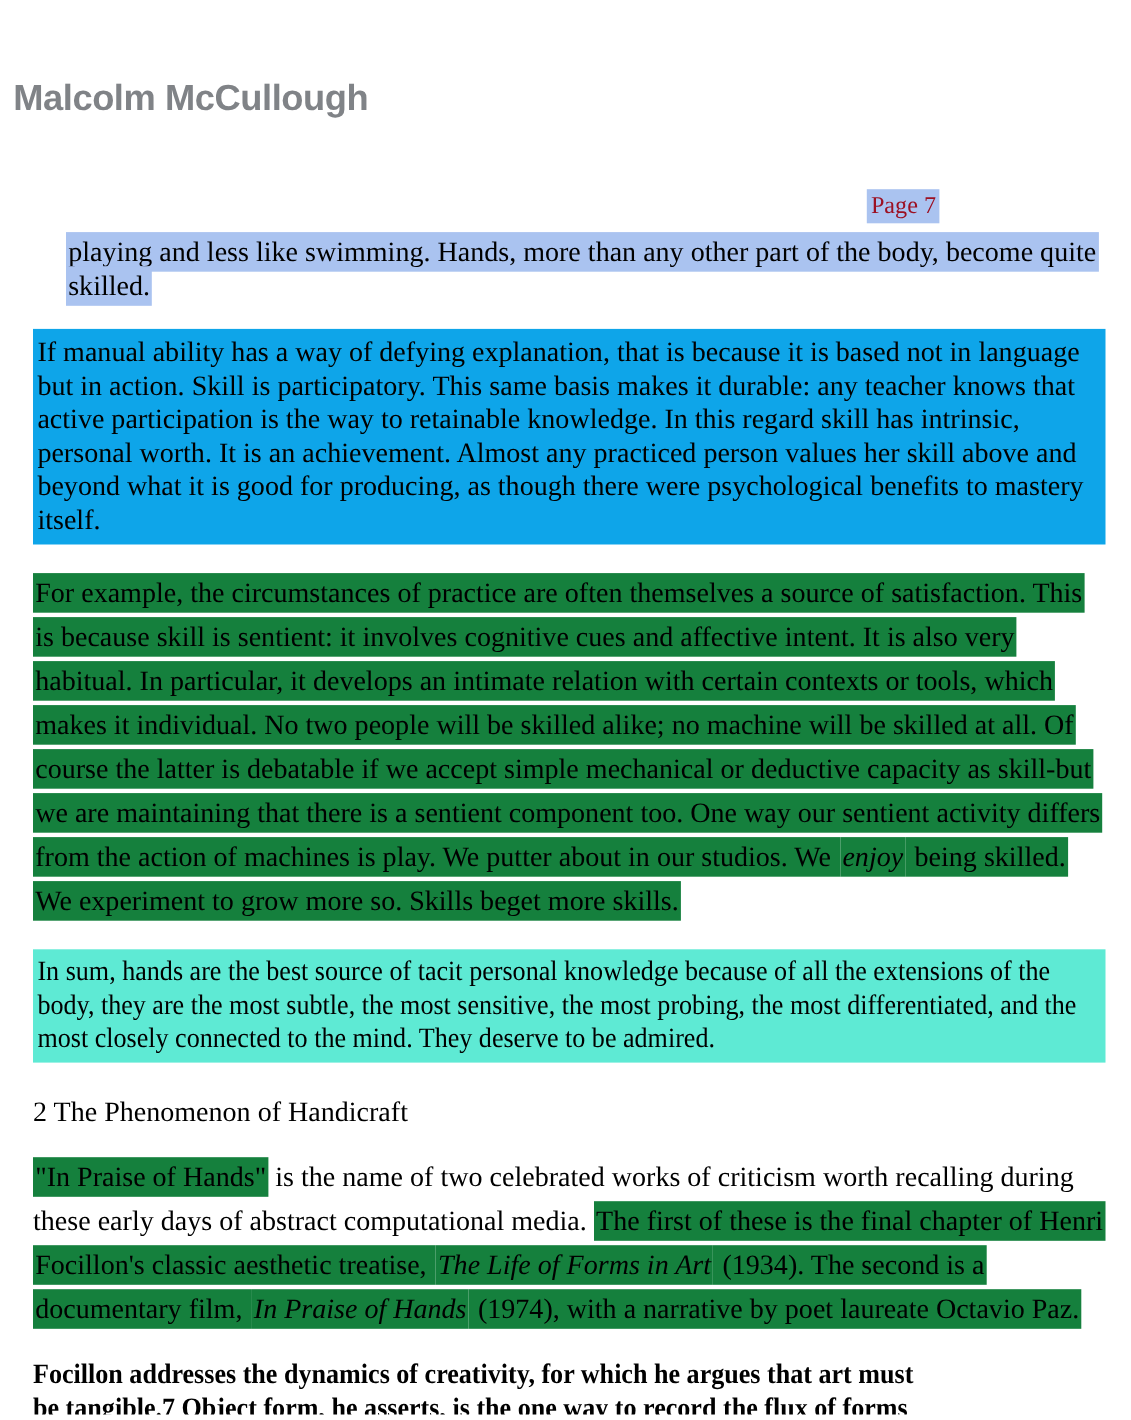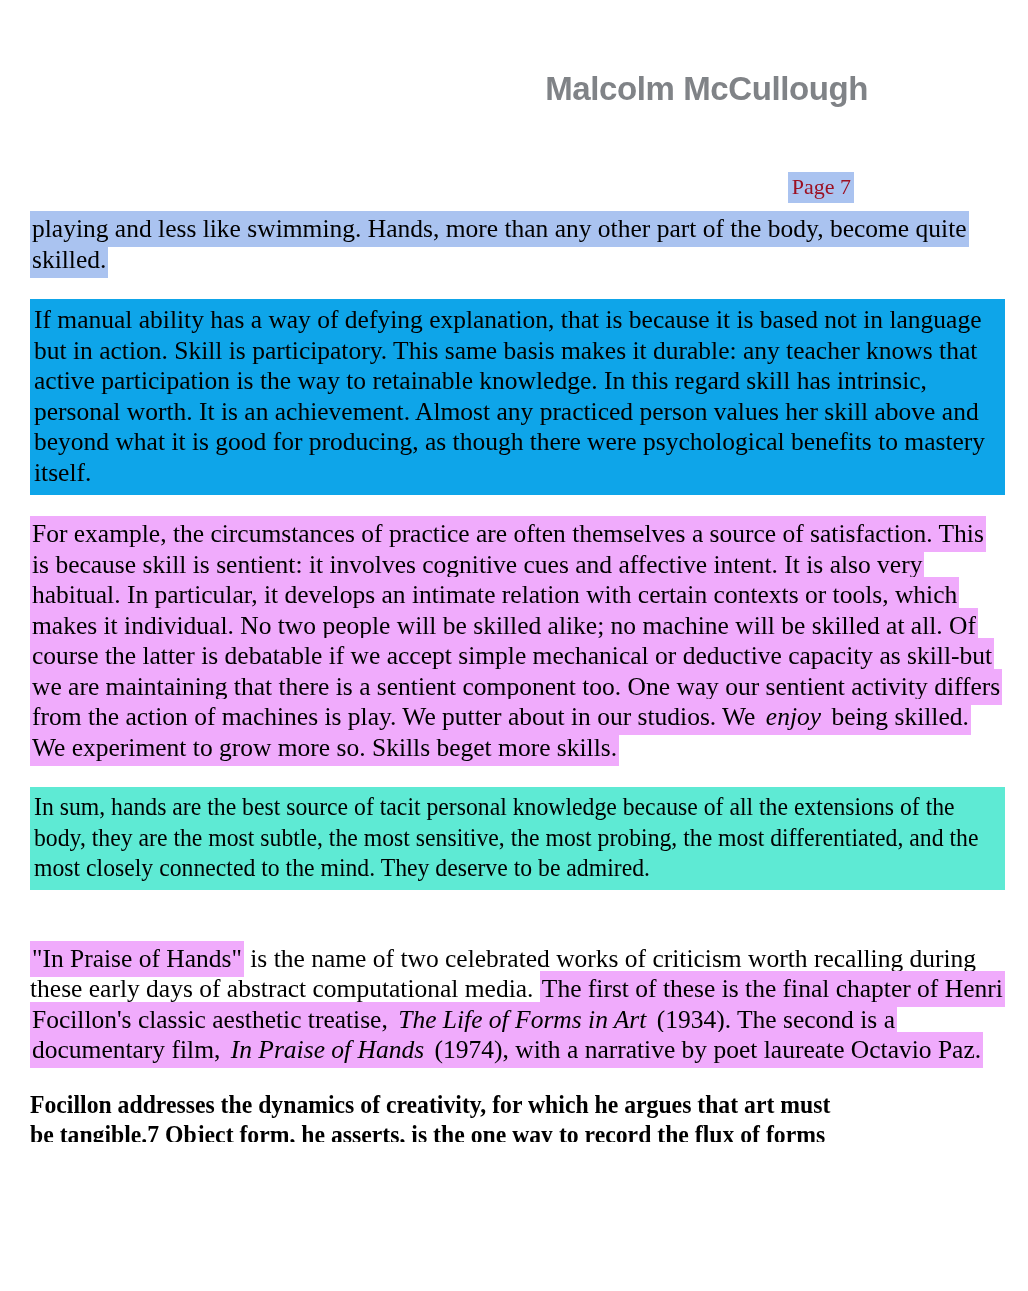--- a/index.html
+++ b/index.html
@@ -15,21 +15,21 @@
     font-family: "Liberation Serif", "DejaVu Serif", serif;
     color: #000000;
   }
 
   
   .doc-header {
     position: absolute;
     left: 0;
     top: 72px;
     width: 868px;
-    text-align: right;
+    text-align: left;
     padding-left: 12px;
     box-sizing: border-box;
   }
   .doc-header .author-name {
     font-family: "Liberation Sans", "DejaVu Sans", sans-serif;
     font-size: 33px;
     font-weight: 700;
     letter-spacing: -0.4px;
     color: #808387;
     line-height: 1;
@@ -80,31 +80,32 @@
   }
   .block-yellow {
     background: #5eead4;
     padding: 5px 4px 6px 4px;
     margin-left: -4px;
     margin-right: -4px;
   }
 
   
   .inline-yellow {
-    background: #f0abfc;
+    background: #15803d;
     box-decoration-break: clone;
     -webkit-box-decoration-break: clone;
     padding: 3px 2px 4px 2px;
-    line-height: 27px;
+    line-height: 40px;
   }
   .inline-blue {
     background: #aac3f0;
     box-decoration-break: clone;
     -webkit-box-decoration-break: clone;
     padding: 3px 2px 4px 2px;
+    margin-left: 30px;
   }
 
   
   .condensed {
     font-family: "Liberation Serif", "DejaVu Serif", serif;
     transform: scaleX(0.93);
     transform-origin: left center;
     width: 107.5%;
   }
 
@@ -153,20 +154,21 @@
   </p>
 
   <div class="gap-md"></div>
 
   <p class="para block-yellow">
     <span class="condensed" style="display:inline-block;">In sum, hands are the best source of tacit personal knowledge because of all the extensions of the body, they are the most subtle, the most sensitive, the most probing, the most differentiated, and the most closely connected to the mind. They deserve to be admired.</span>
   </p>
 
   <div class="gap-lg"></div>
 
+  <h2 class="section-heading">2 The Phenomenon of Handicraft</h2>
 
   <div class="gap-md"></div>
 
   <p class="para">
     <span class="inline-yellow">"In Praise of Hands"</span><span> is the name of two celebrated works of criticism worth recalling during these early days of abstract computational media. </span><span class="inline-yellow">The first of these is the final chapter of Henri Focillon's classic aesthetic treatise, </span><span class="inline-yellow ital">The Life of Forms in Art</span><span class="inline-yellow"> (1934). The second is a documentary film, </span><span class="inline-yellow ital">In Praise of Hands</span><span class="inline-yellow"> (1974), with a narrative by poet laureate Octavio Paz.</span>
   </p>
 
   <div class="gap-md"></div>
 
   <div class="clip-bottom">

